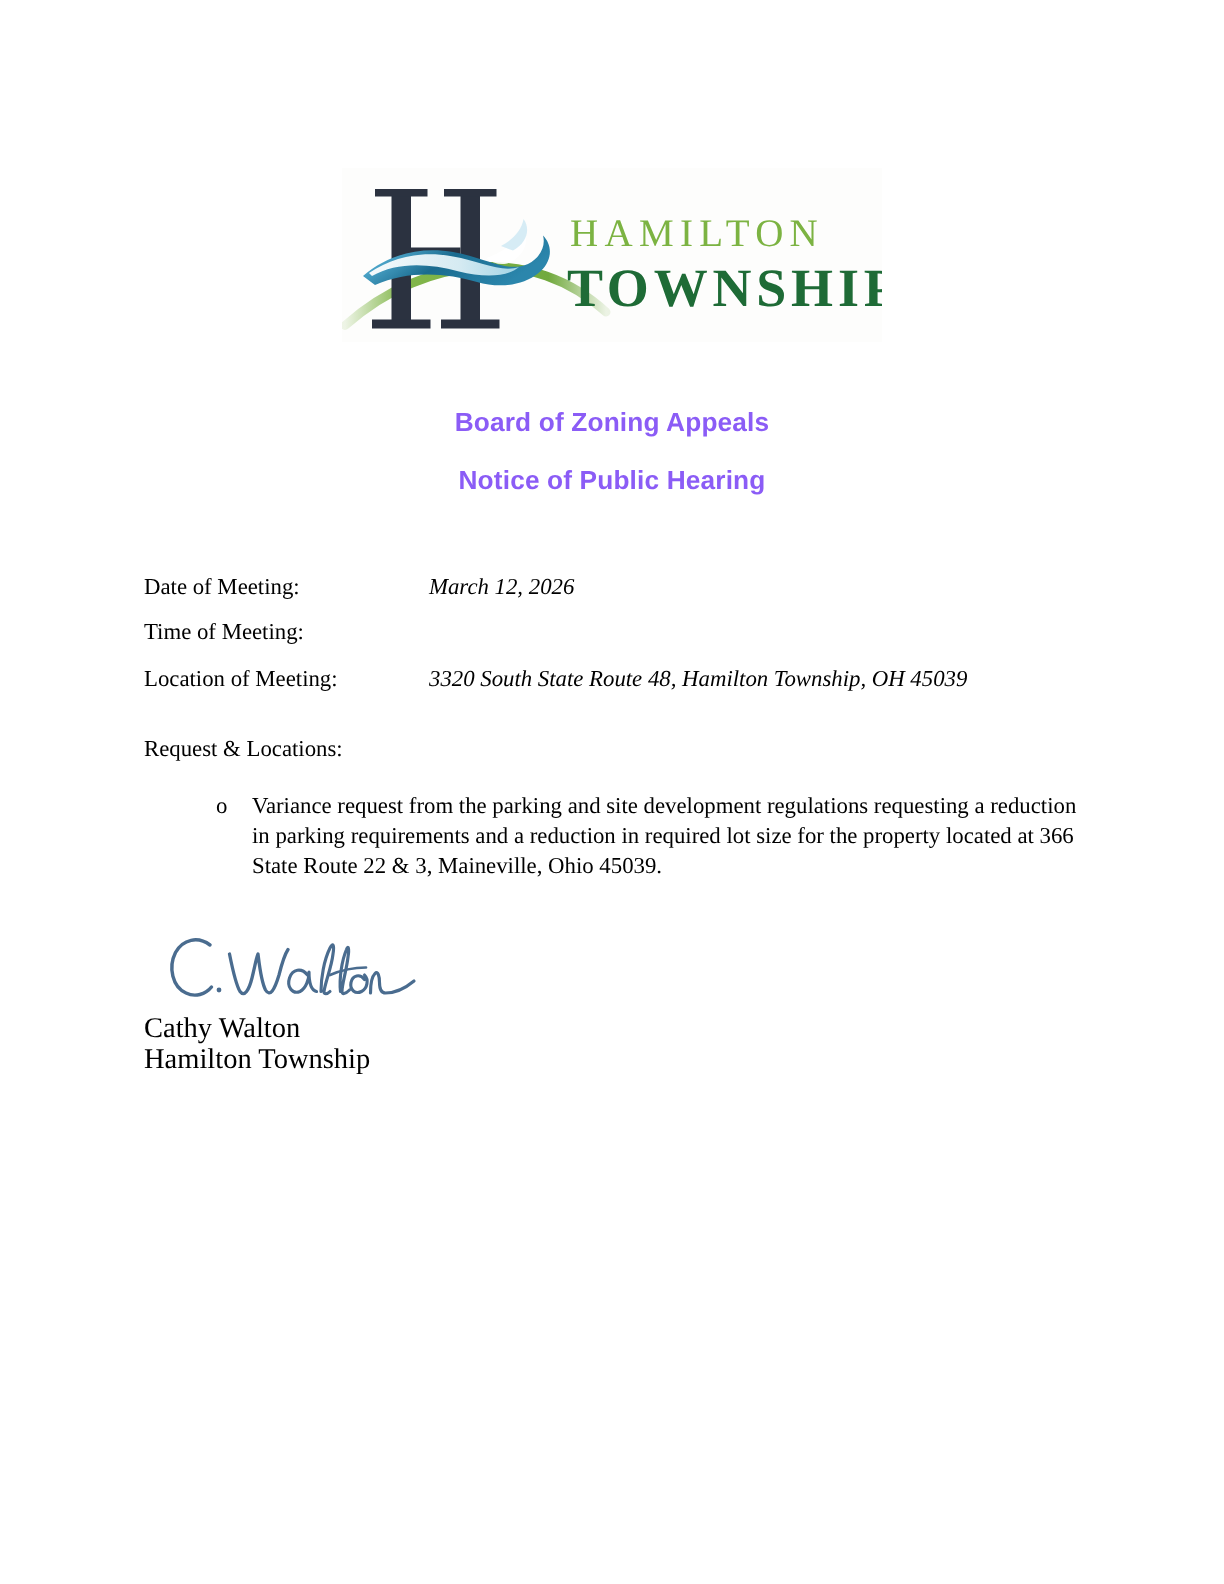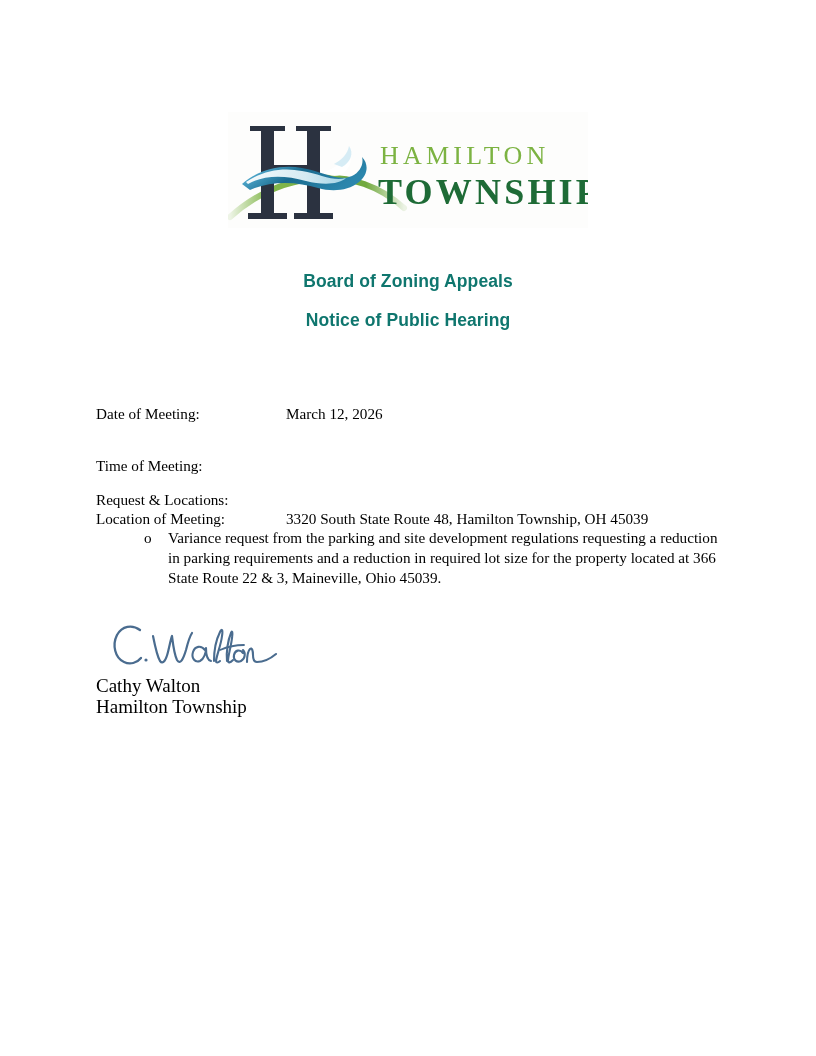--- a/index.html
+++ b/index.html
@@ -43,46 +43,46 @@
   
   .doc-title {
     position: absolute;
     left: 0;
     width: 816px;
     text-align: center;
     font-family: "Liberation Sans", "DejaVu Sans", sans-serif;
     font-weight: bold;
     font-size: 17.5px;
     letter-spacing: 0.1px;
-    color: #0f766e;
+    color: #8b5cf6;
   }
   .doc-title.line1 { top: 271px; }
   .doc-title.line2 { top: 310px; }
 
   
   .meta {
     position: absolute;
     left: 96px;
     top: 377px;
     width: 660px;
     font-size: 15.2px;
     line-height: 30.4px;
   }
   .meta-row {
     display: flex;
     align-items: flex-start;
-    margin-top: 22px;
   }
   .meta-label {
     width: 190px;
     flex: 0 0 190px;
     white-space: nowrap;
   }
   .meta-value {
     flex: 1 1 auto;
+    font-style: italic;
   }
   .meta-value .sub {
     display: block;
   }
 
   
   .request-heading {
     position: absolute;
     left: 96px;
     top: 489px;

